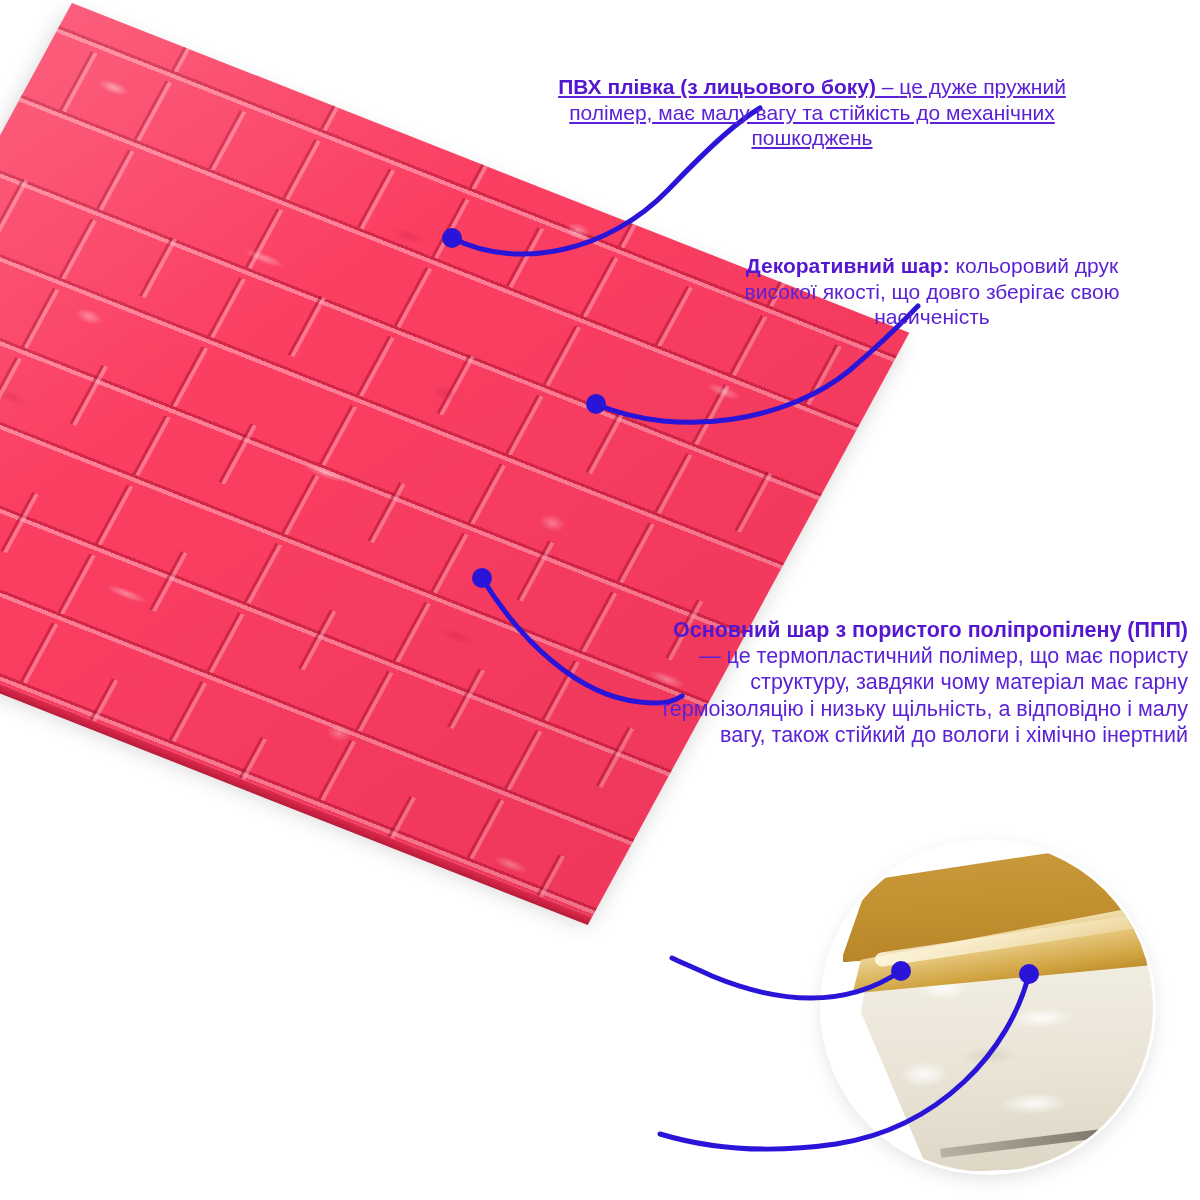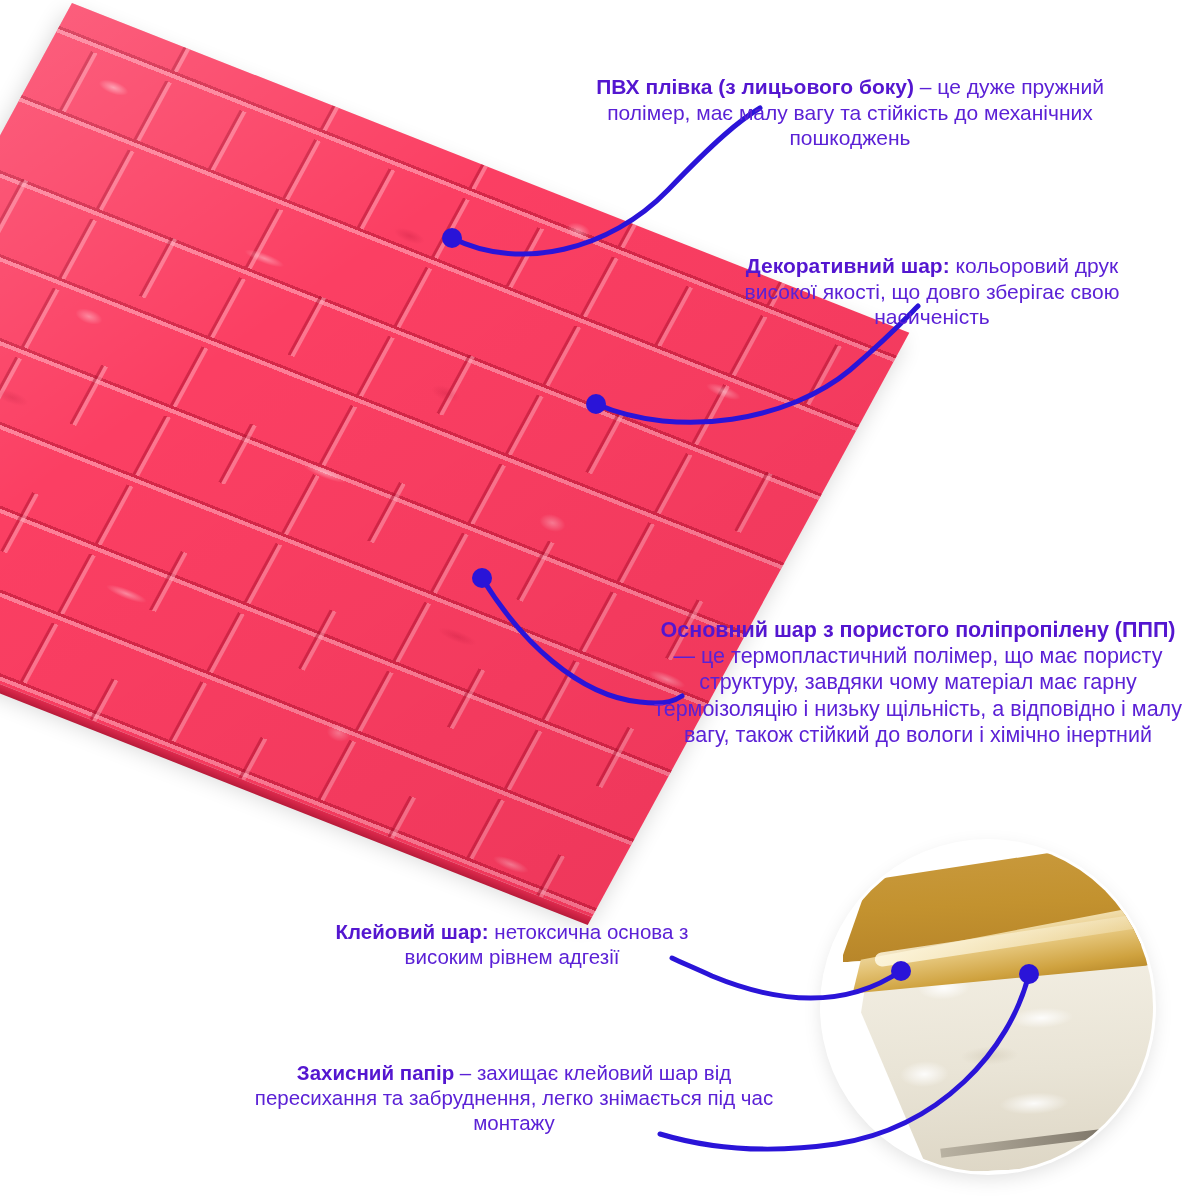--- a/index.html
+++ b/index.html
@@ -83,23 +83,23 @@
     background:linear-gradient(118deg, rgba(255,255,255,.16) 0%, rgba(255,255,255,0) 36%, rgba(150,0,35,.12) 100%);
   }
   .panel-edge{
     position:absolute; left:0; right:0; bottom:-9px; height:9px;
     background:linear-gradient(to bottom,#e12a4e,#b71b3a);
   }
 
   
   .callout{position:absolute;color:#5b21d6;line-height:1.22;}
   .callout b{font-weight:bold;color:#5416d0;}
-  .c1{left:590px;top:74px;width:520px;text-align:center;font-size:21px;}
+  .c1{left:552px;top:74px;width:520px;text-align:center;font-size:21px;text-decoration:underline;}
   .c2{left:732px;top:253px;width:400px;text-align:center;font-size:21px;}
-  .c3{left:648px;top:617px;width:540px;text-align:center;font-size:21.5px;}
+  .c3{left:648px;top:617px;width:540px;text-align:right;font-size:21.5px;}
   .c4{left:300px;top:919px;width:424px;text-align:center;font-size:20.5px;}
   .c5{left:252px;top:1060px;width:524px;text-align:center;font-size:20.5px;}
 
   
   .inset{
     position:absolute;left:823px;top:842px;width:330px;height:330px;
     border-radius:50%;
     background:#ffffff;
     box-shadow:0 0 0 3px #ffffff, 0 6px 20px rgba(0,0,0,.13);
     overflow:hidden;
@@ -206,21 +206,15 @@
   </div>
 
   <div class="callout c2">
     <b>Декоративний шар:</b><span> </span><span>кольоровий друк високої якості, що довго зберігає свою насиченість</span>
   </div>
 
   <div class="callout c3">
     <b>Основний шар з пористого поліпропілену (ППП)</b><span> — </span><span>це термопластичний полімер, що має пористу структуру, завдяки чому матеріал має гарну термоізоляцію і низьку щільність, а відповідно і малу вагу, також стійкий до вологи і хімічно інертний</span>
   </div>
 
-  <div class="callout c4">
-    <b>Клейовий шар:</b><span> </span><span>нетоксична основа з високим рівнем адгезії</span>
-  </div>
-
-  <div class="callout c5">
-    <b>Захисний папір</b><span> – </span><span>захищає клейовий шар від пересихання та забруднення, легко знімається під час монтажу</span>
-  </div>
+
 
 </div>
 
 </body></html>

